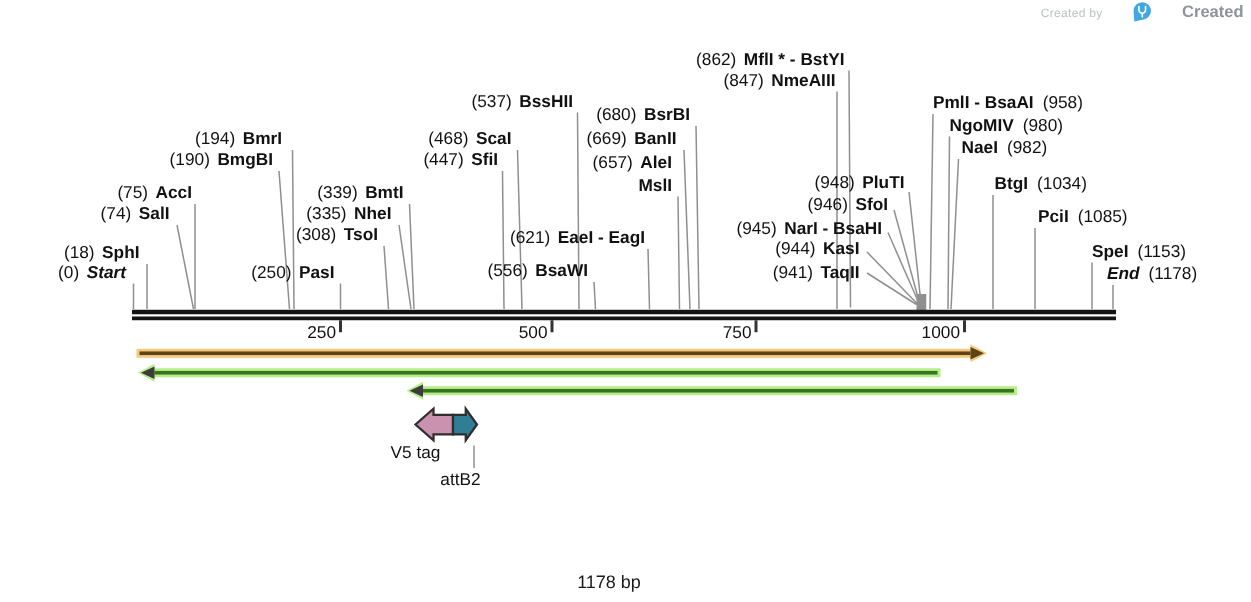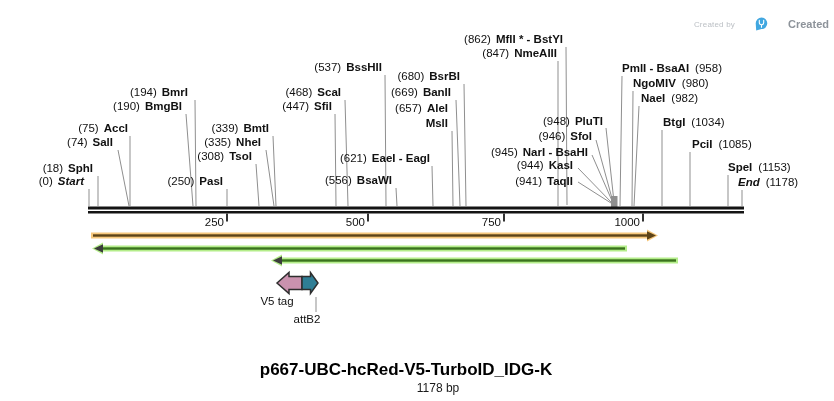--- a/index.html
+++ b/index.html
@@ -1,25 +1,25 @@
 <!DOCTYPE html>
 <html><head>
 <meta charset="utf-8">
 <style>
   html,body{margin:0;padding:0;background:#fff;}
   .canvas{position:relative;width:834px;height:401px;background:#ffffff;overflow:hidden;
           font-family:"Liberation Sans",sans-serif;}
   #map-svg{position:absolute;left:0;top:0;}
-  .watermark{position:absolute;top:17px;right:5px;display:flex;align-items:center;gap:20px;z-index:5;text-align:center;}
+  .watermark{position:absolute;top:1px;right:5px;display:flex;align-items:center;gap:20px;z-index:5;text-align:center;}
   .watermark .created{font-size:8px;color:#bcc0c5;letter-spacing:.2px;}
   .watermark .brand{font-size:11px;font-weight:600;color:#8d939a;}
   .plasmid-title{position:absolute;left:406px;top:360px;transform:translateX(-50%);
                  font-size:17px;font-weight:bold;color:#000;white-space:nowrap;}
   .plasmid-sub{position:absolute;left:406px;top:381px;transform:translateX(-50%);
-               font-size:12px;color:#1a1a1a;white-space:nowrap;margin-left:32px;}
+               font-size:12px;color:#1a1a1a;white-space:nowrap;}
   text{font-family:"Liberation Sans",sans-serif;}
 </style>
 </head>
 <body>
 
 <div class="canvas">
 
   <div class="watermark">
     <span class="created">Created by</span>
     <svg width="13" height="14" viewBox="0 0 13 14">
@@ -128,15 +128,14 @@
         <polygon points="277,283 289,272.5 289,276.5 302,276.5 302,289.5 289,289.5 289,293.5" fill="#ca92ae" stroke="#2e2e2e" stroke-width="1.5"></polygon>
         <text x="277" y="305" text-anchor="middle" font-size="11.5" fill="#111111">V5 tag</text>
       </g>
       <g>
         <polygon points="302,276.5 310.5,276.5 310.5,272.5 318,283 310.5,293.5 310.5,289.5 302,289.5" fill="#2f7e95" stroke="#2e2e2e" stroke-width="1.5"></polygon>
         <line x1="316" y1="297" x2="316" y2="312" stroke="#8f8f8f" stroke-width="1"></line>
         <text x="307" y="323" text-anchor="middle" font-size="11.5" fill="#111111">attB2</text>
       </g>
     </svg>
 
-  <div class="plasmid-title">p667-UBC-hcRed-V5-TurboID_IDG-K</div>
   <div class="plasmid-sub">1178 bp</div>
 </div>
 
 </body></html>

